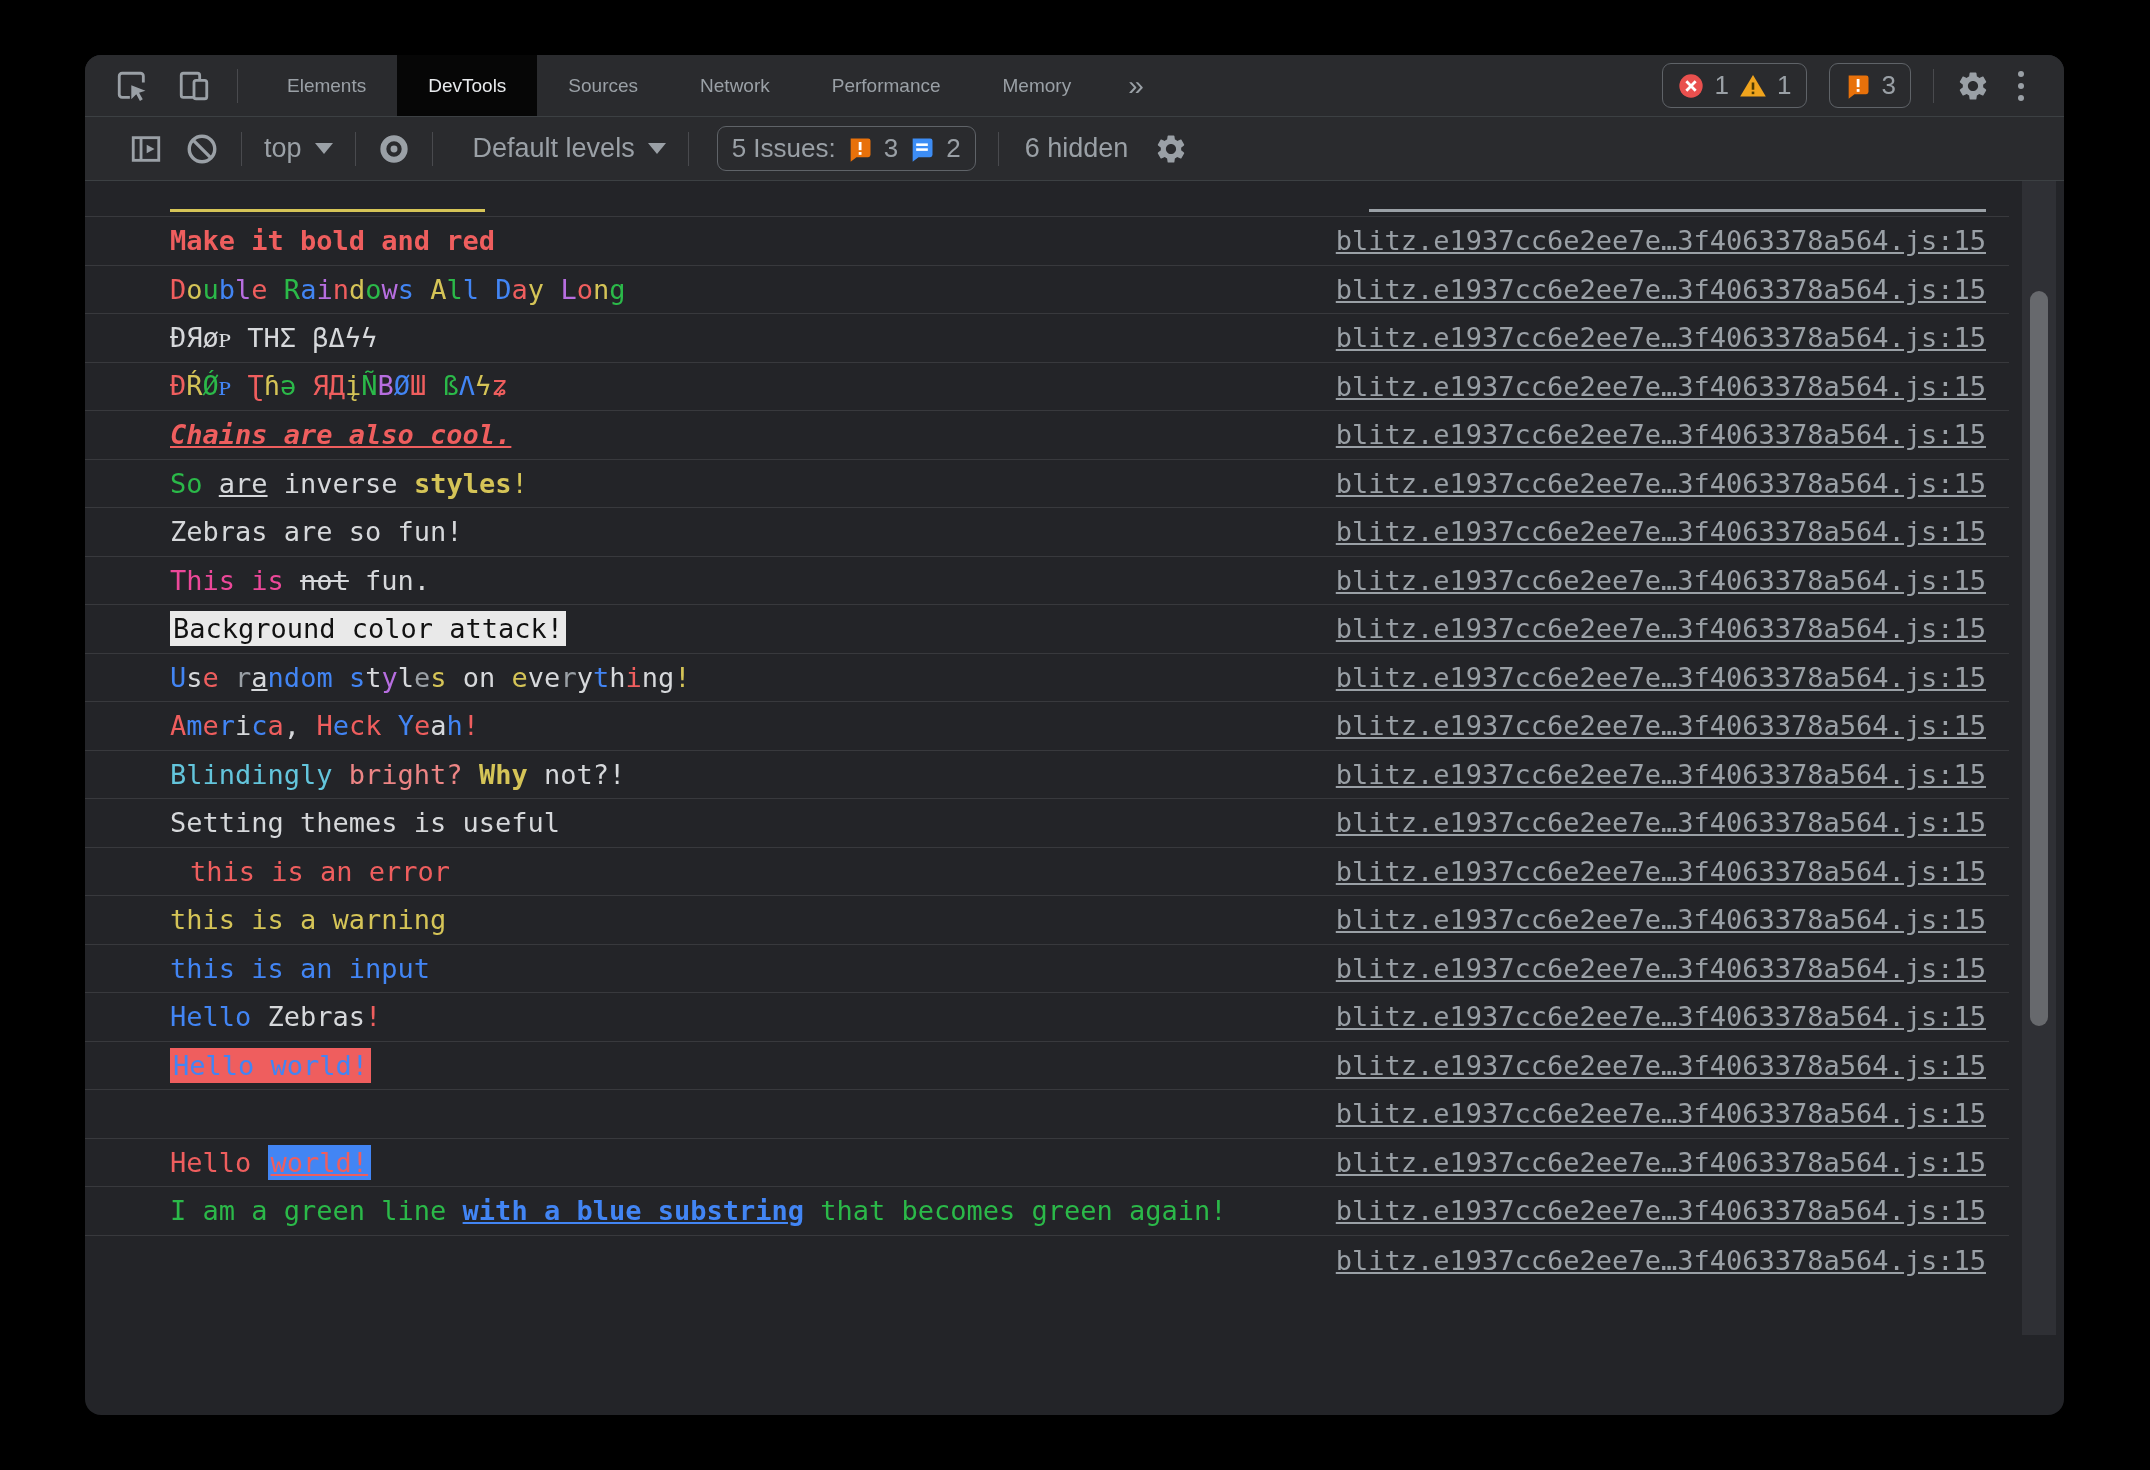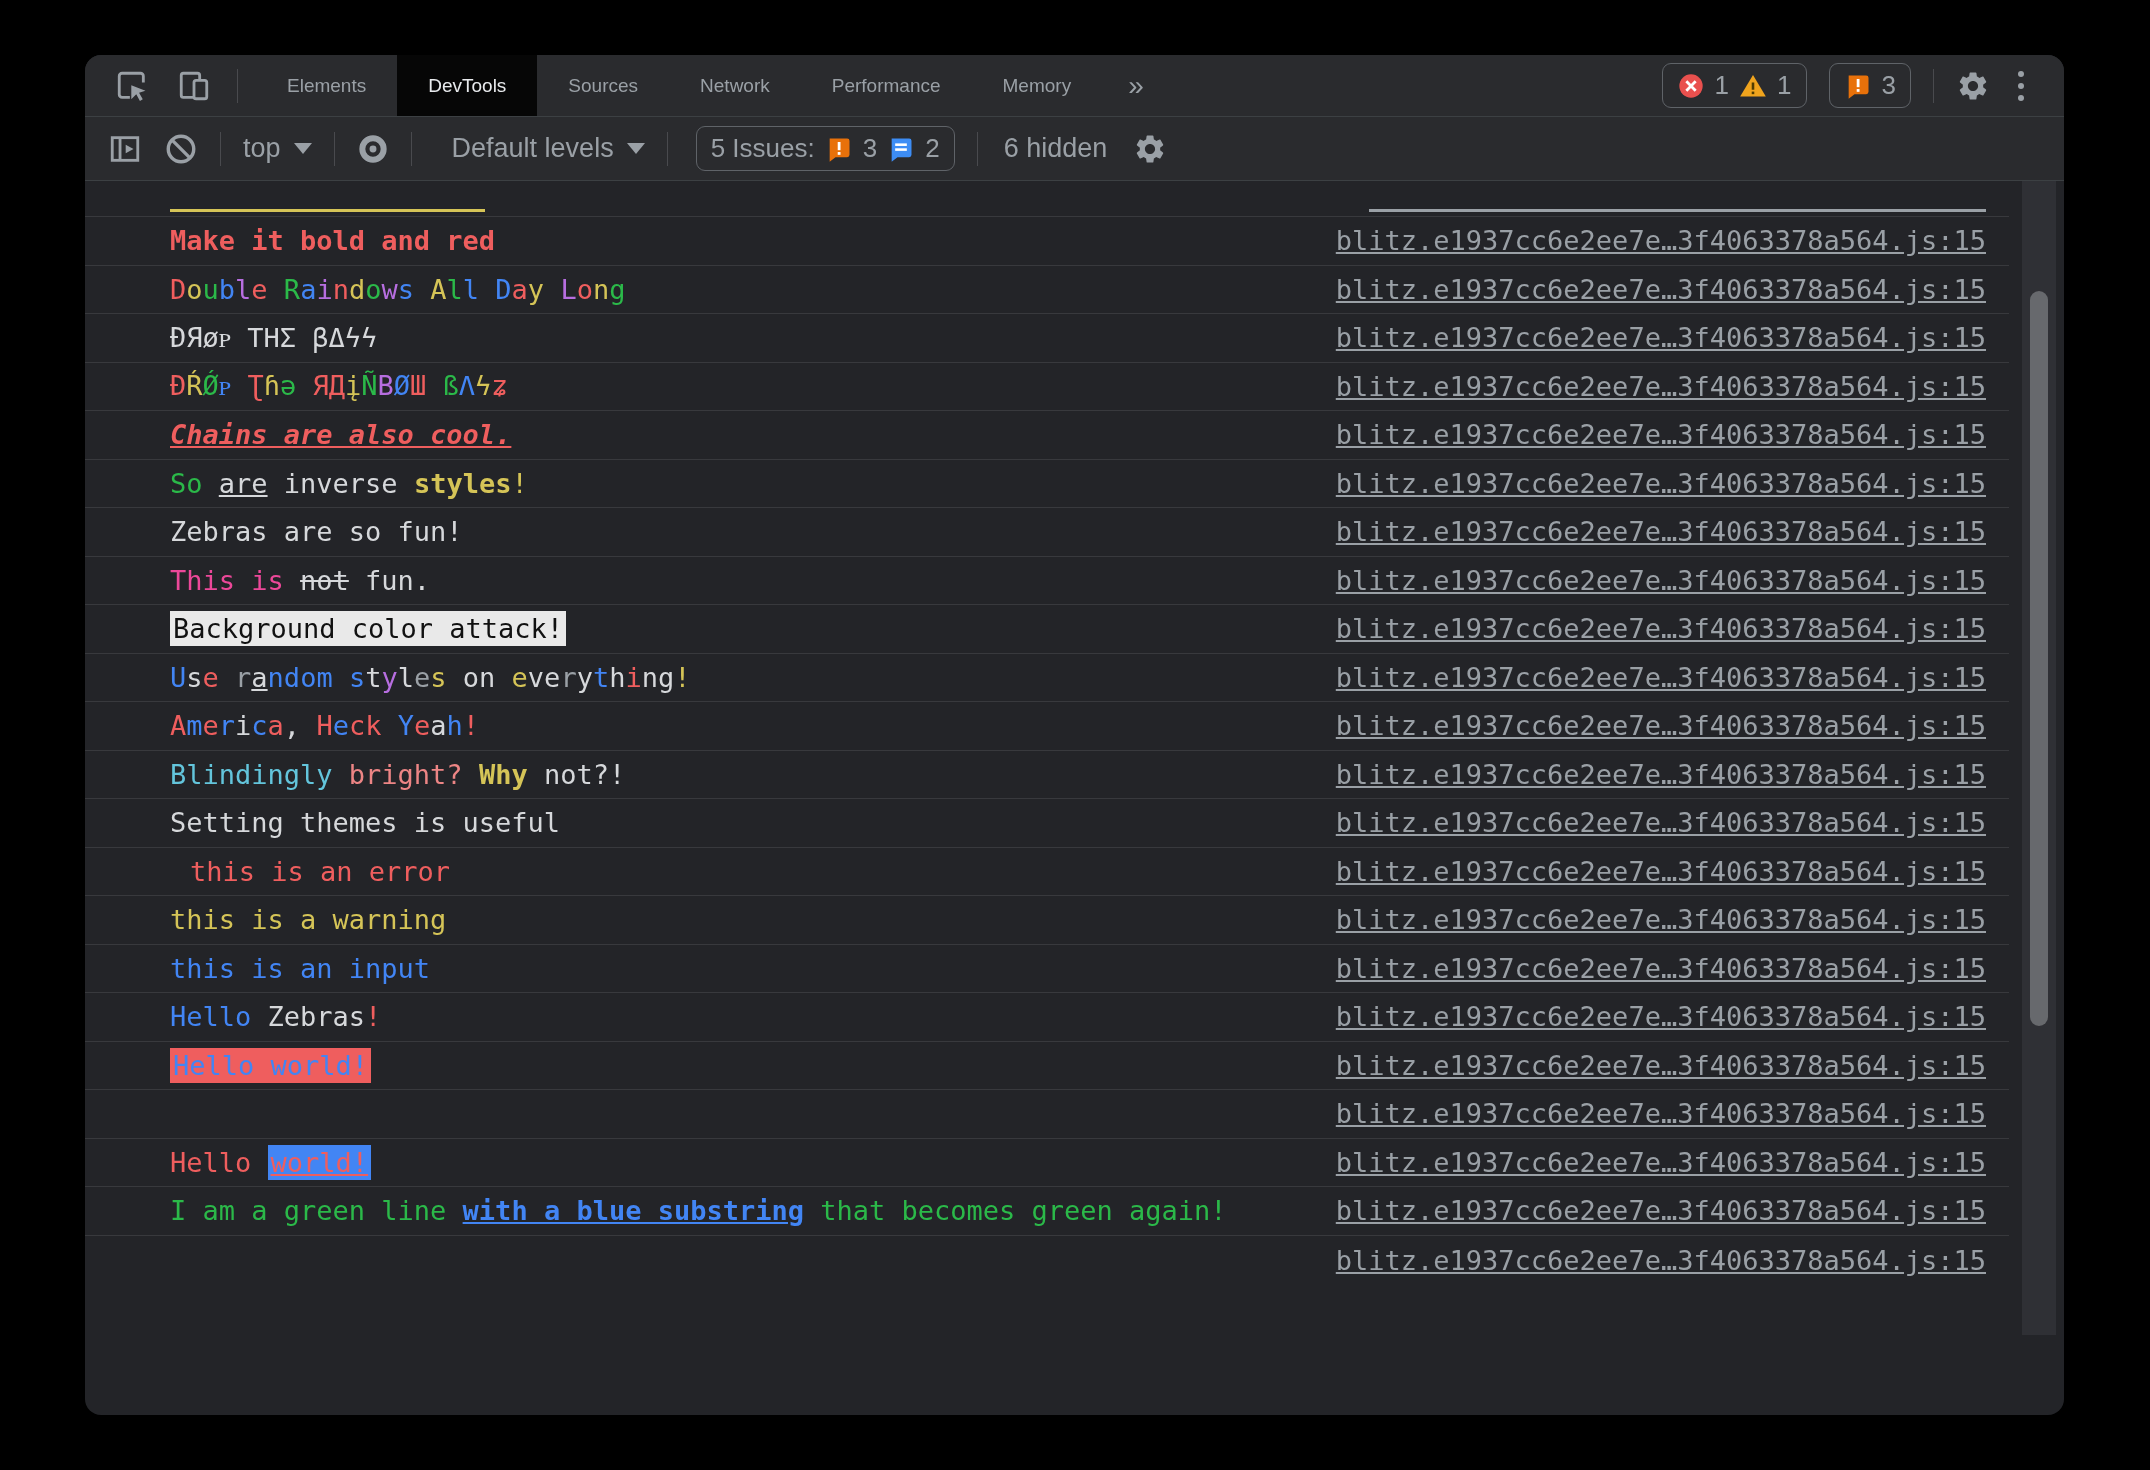--- a/index.html
+++ b/index.html
@@ -24,21 +24,21 @@
   .tab.active{background:#060606;color:#e8eaed;}
   .chev{align-self:center;color:#9aa0a6;font-size:28px;padding:0 26px;letter-spacing:-2px;}
   .tabbar-right{margin-left:auto;display:flex;align-items:center;gap:22px;padding-right:34px;}
   .pill{display:flex;align-items:center;gap:10px;border:1px solid #5f6368;border-radius:9px;padding:6px 14px;
     color:#9aa0a6;font-size:26px;background:none;}
   .kebab{display:flex;flex-direction:column;gap:6px;align-items:center;padding:0 6px;}
   .kebab i{width:6px;height:6px;border-radius:50%;background:#9aa0a6;}
 
   
   .toolbar{height:64px;background:#2a2b2e;border-bottom:1px solid #3c4043;display:flex;align-items:center;
-    padding:0 23px;gap:22px;color:#9aa0a6;font-size:27px;}
+    padding:0 44px;gap:22px;color:#9aa0a6;font-size:27px;}
   .dd{display:flex;align-items:center;gap:13px;}
   .caret{width:0;height:0;border-left:9px solid transparent;border-right:9px solid transparent;border-top:11px solid #9aa0a6;}
   .filter{width:700px;height:42px;background:#1e1f23;border:1px solid #5f6368;border-radius:4px;color:#c8cacd;
     font-size:26px;padding:0 15px;font-family:"Liberation Sans",sans-serif;margin-left:4px;}
   .filter::placeholder{color:#8a8f94;}
   .toolbar .pill{margin-left:6px;}
   .hidden-lbl{padding:0 4px;}
 
   
   .console{position:relative;height:1154px;background:#232428;font-family:"DejaVu Sans Mono",monospace;font-size:27px;}

